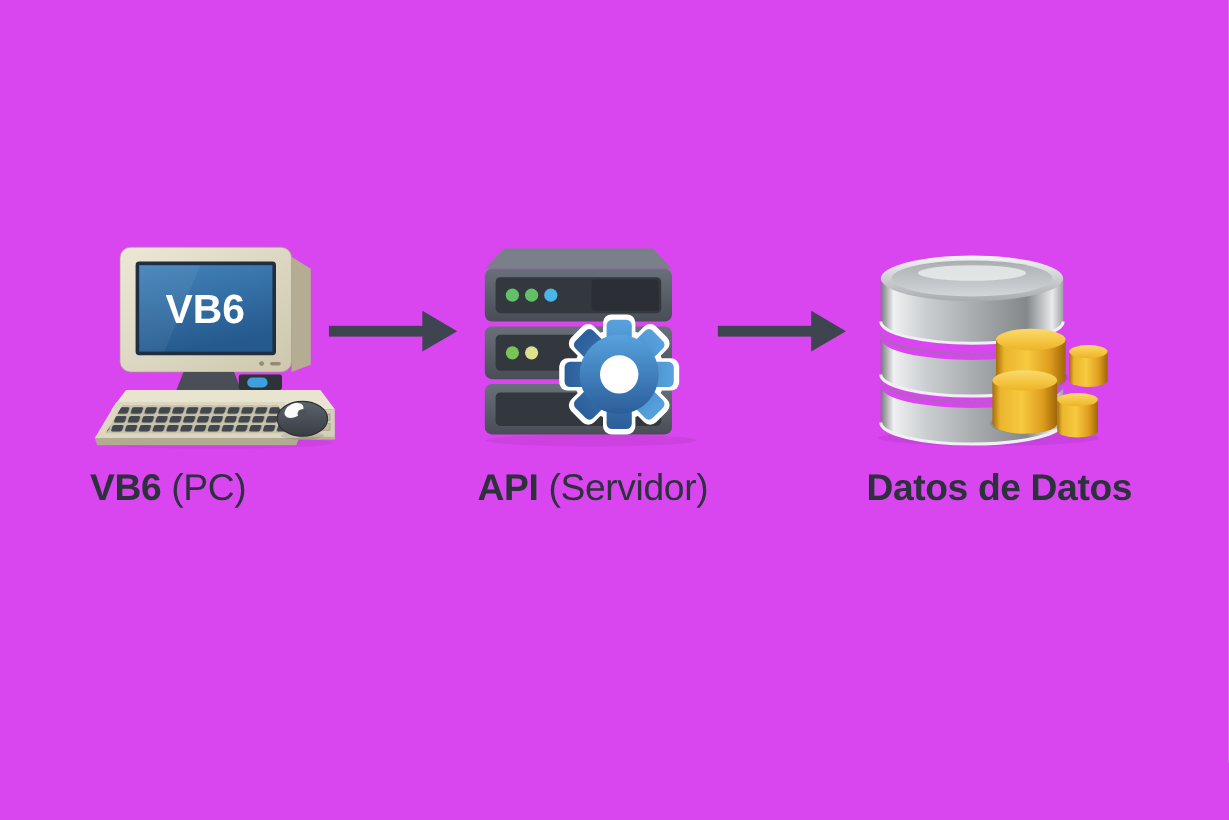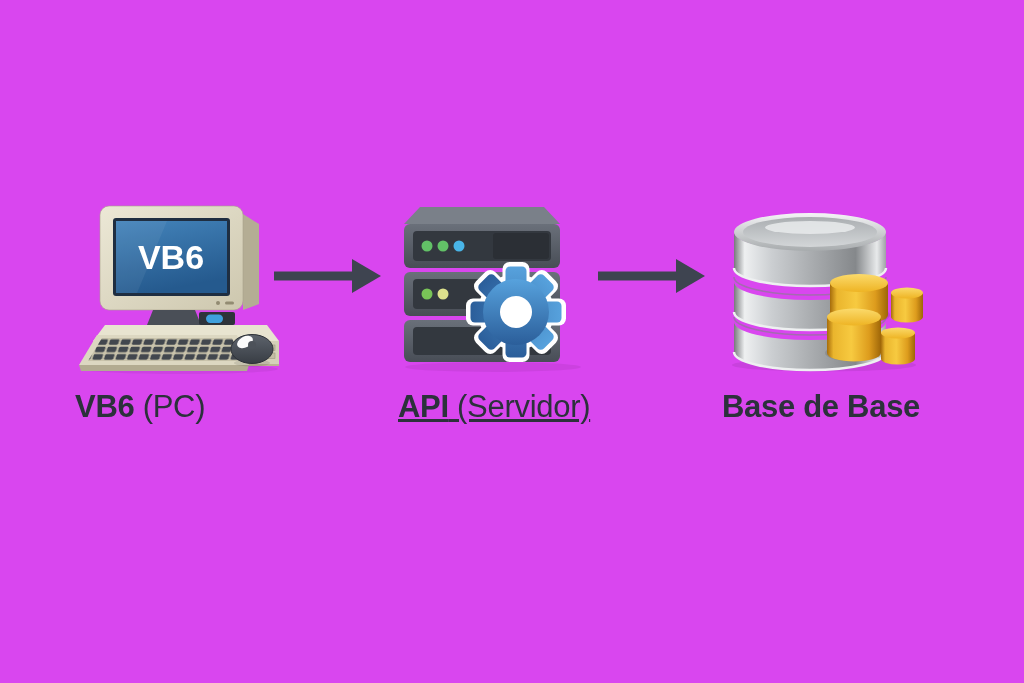--- a/index.html
+++ b/index.html
@@ -19,21 +19,21 @@
   .arrow-2{left:598px;top:258px;}
   .label{
     position:absolute;top:389px;
     font-size:31px;line-height:36px;
     color:#2c313b;text-align:left;
     letter-spacing:-0.3px;white-space:nowrap;
   }
   .label .b{font-weight:700;}
   .label .r{font-weight:400;}
   .label-pc{left:75px;width:215px;}
-  .label-api{left:398px;width:195px;text-decoration:underline;}
+  .label-api{left:398px;width:195px;}
   .label-db{left:722px;width:205px;}
   .label-db .b{font-weight:600;}
   svg{display:block;}
   svg text{font-family:"Liberation Sans", sans-serif;}
 </style>
 </head>
 <body>
 
 <div class="canvas">
 
@@ -244,15 +244,15 @@
         <path d="M 155,130 L 155,156 A 17 5.5 0 0 0 189,156 L 189,130 Z" fill="url(#goldG)"></path>
         <ellipse cx="172" cy="130" rx="17" ry="5.5" fill="url(#goldTopG)"></ellipse>
       </g>
     </svg>
   </div>
 
   <div class="label label-pc"><span class="b">VB6</span><span class="r"> (PC)</span></div>
 
   <div class="label label-api"><span class="b">API</span><span class="r"> (Servidor)</span></div>
 
-  <div class="label label-db"><span class="b">Base de Base</span><span class="r"></span></div>
+  <div class="label label-db"><span class="b">Datos de Datos</span><span class="r"></span></div>
 
 </div>
 
 </body></html>

